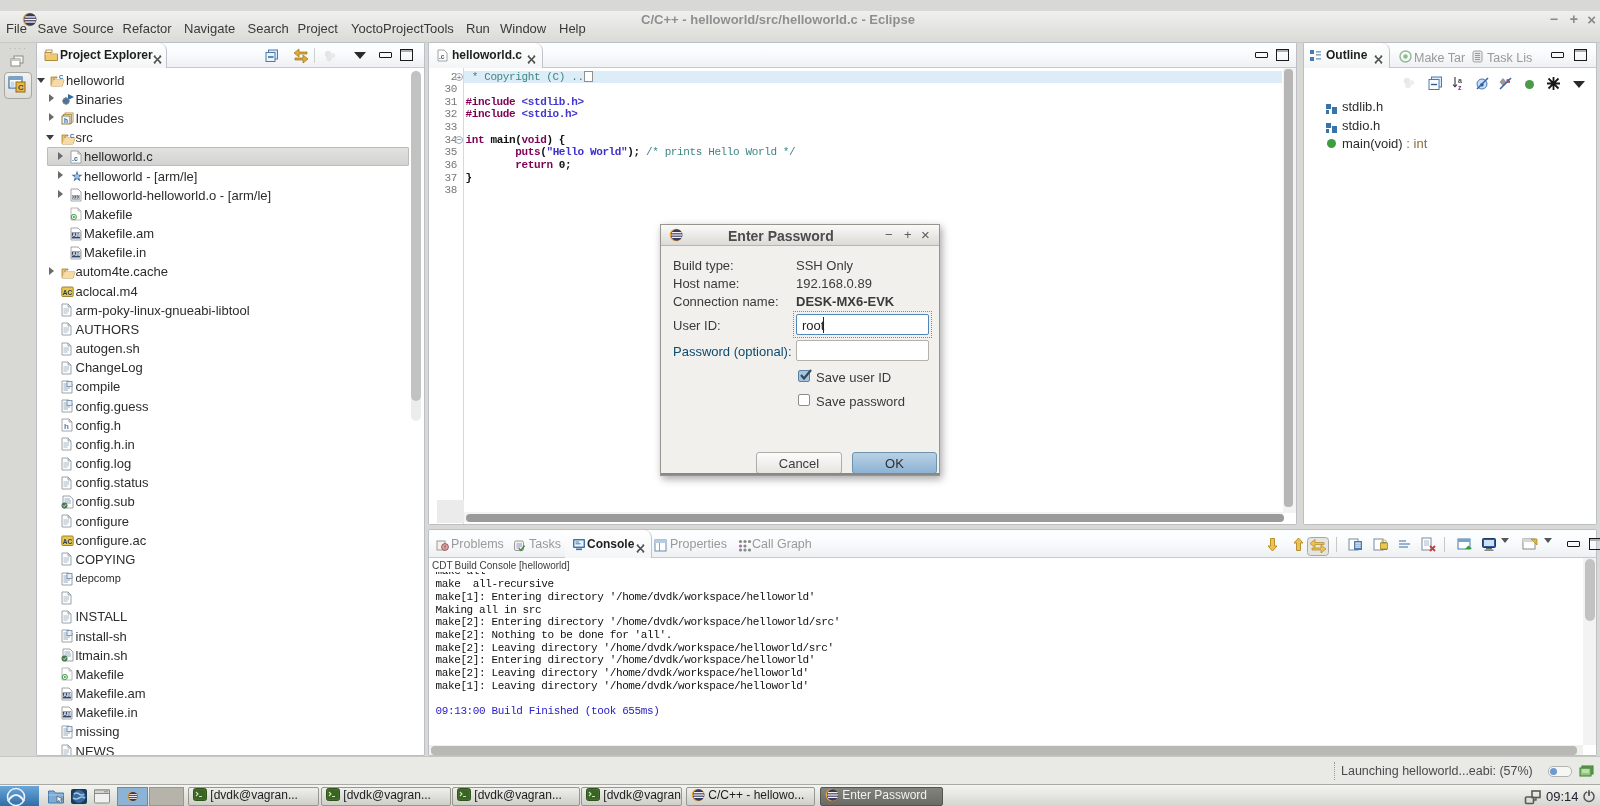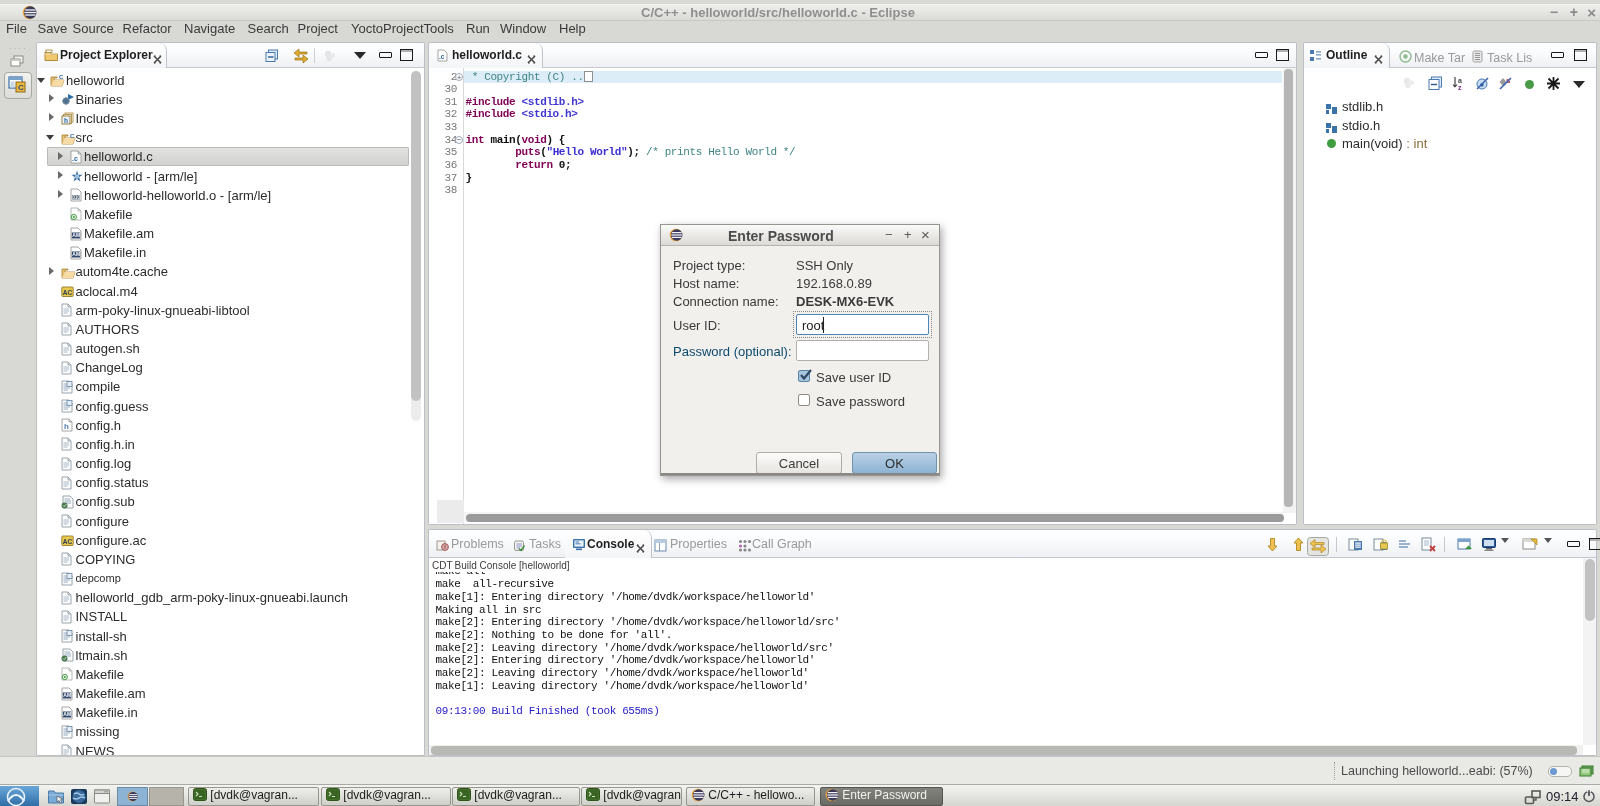--- a/index.html
+++ b/index.html
@@ -6,21 +6,21 @@
 .abs{position:absolute;}
 .panel{position:absolute;background:#fff;border:1px solid #bcc0c6;border-radius:2px;}
 .tabbar{position:absolute;left:0;right:0;top:0;height:25px;background:linear-gradient(#fcfdfe 30%,#eef0f3);border-bottom:1px solid #c6cad0;border-radius:2px 2px 0 0;}
 .atab{position:absolute;top:0;height:25px;background:linear-gradient(#ffffff,#f4f5f7);border-right:1px solid #c0c4ca;border-radius:3px 8px 0 0;}
 .tabtxt{font-size:12px;font-weight:bold;color:#1e1e1e;}
 .itabtxt{font-size:12.5px;color:#9a9a9a;}
 .mono{font-family:"Liberation Mono",monospace;letter-spacing:-0.38px;}
 </style></head>
 <body>
 
-<div class="abs" style="left:0;top:4px;width:1600px;height:17px;background:linear-gradient(#f0f0ee,#dadad6);border-bottom:1px solid #c8c8c4;">
+<div class="abs" style="left:0;top:11px;width:1600px;height:32px;background:linear-gradient(#f0f0ee,#dadad6);border-bottom:1px solid #c8c8c4;">
 <div class="abs" style="left:22px;top:1px;"><svg width="15" height="15" viewBox="0 0 16 16">
         <circle cx="8" cy="8" r="7.2" fill="#e8a33d"></circle>
         <circle cx="8.8" cy="8" r="6.6" fill="#39395e"></circle>
         <rect x="3.4" y="4.6" width="11" height="1.4" fill="#fff" opacity="0.95"></rect>
         <rect x="2.6" y="7.3" width="12.4" height="1.4" fill="#fff" opacity="0.95"></rect>
         <rect x="3.4" y="10" width="11" height="1.4" fill="#fff" opacity="0.95"></rect>
       </svg></div>
 <div class="abs" style="left:0;right:44px;top:1px;text-align:center;font-size:13px;font-weight:bold;color:#8f8f8f;">C/C++ - helloworld/src/helloworld.c - Eclipse</div>
 <div class="abs" style="right:42px;top:0px;font-size:14px;color:#8a8a8a;font-weight:bold;">−</div>
 <div class="abs" style="right:22px;top:0px;font-size:14px;color:#8a8a8a;font-weight:bold;">+</div>
@@ -260,21 +260,20 @@
           <path d="M1 1 L8 1 L11 4 L11 13 L1 13 Z" fill="#fdfdfd" stroke="#8f9aa5" stroke-width="0.9"></path>
           <path d="M2.5 4 L8 4 M2.5 6 L9 6 M2.5 8 L9 8 M2.5 10 L7 10" stroke="#8aa0b8" stroke-width="0.9"></path>
           <rect x="6" y="1.5" width="5" height="5" fill="#e6edf4" stroke="#6888a8" stroke-width="0.8"></rect>
         </svg></div>
       <div style="position:absolute;left:38.5px;top:501.0px;height:19.2px;line-height:19.2px;font-size:11px;color:#2c2c2c;white-space:nowrap;">depcomp</div>
 <div style="position:absolute;left:23.5px;top:522.7px;"><svg width="11" height="14" viewBox="0 0 11 14">
           <path d="M1 1 L7 1 L10 4 L10 13 L1 13 Z" fill="#fdfdfd" stroke="#8f9aa5" stroke-width="0.9"></path>
           <path d="M7 1 L7 4 L10 4 Z" fill="#dde6ee" stroke="#8f9aa5" stroke-width="0.8"></path>
           <path d="M2.5 6 L8 6 M2.5 8 L8 8 M2.5 10 L6.5 10" stroke="#9fb0c0" stroke-width="0.9"></path>
         </svg></div>
-      <div style="position:absolute;left:38.5px;top:520.2px;height:19.2px;line-height:19.2px;font-size:13px;color:#2c2c2c;white-space:nowrap;">helloworld_gdb_arm-poky-linux-gnueabi.launch</div>
 <div style="position:absolute;left:23.5px;top:541.9px;"><svg width="11" height="14" viewBox="0 0 11 14">
           <path d="M1 1 L7 1 L10 4 L10 13 L1 13 Z" fill="#fdfdfd" stroke="#8f9aa5" stroke-width="0.9"></path>
           <path d="M7 1 L7 4 L10 4 Z" fill="#dde6ee" stroke="#8f9aa5" stroke-width="0.8"></path>
           <path d="M2.5 6 L8 6 M2.5 8 L8 8 M2.5 10 L6.5 10" stroke="#9fb0c0" stroke-width="0.9"></path>
         </svg></div>
       <div style="position:absolute;left:38.5px;top:539.4px;height:19.2px;line-height:19.2px;font-size:13px;color:#2c2c2c;white-space:nowrap;">INSTALL</div>
 <div style="position:absolute;left:23.5px;top:561.0px;"><svg width="12" height="14" viewBox="0 0 12 14">
           <path d="M1 1 L8 1 L11 4 L11 13 L1 13 Z" fill="#fdfdfd" stroke="#8f9aa5" stroke-width="0.9"></path>
           <path d="M2.5 4 L8 4 M2.5 6 L9 6 M2.5 8 L9 8 M2.5 10 L7 10" stroke="#8aa0b8" stroke-width="0.9"></path>
           <rect x="6" y="1.5" width="5" height="5" fill="#e6edf4" stroke="#6888a8" stroke-width="0.8"></rect>
@@ -674,21 +673,21 @@
           <circle cx="8.8" cy="8" r="6.6" fill="#39395e"></circle>
           <rect x="3.4" y="4.6" width="11" height="1.4" fill="#fff" opacity="0.95"></rect>
           <rect x="2.6" y="7.3" width="12.4" height="1.4" fill="#fff" opacity="0.95"></rect>
           <rect x="3.4" y="10" width="11" height="1.4" fill="#fff" opacity="0.95"></rect>
         </svg></div>
  <div class="abs" style="left:67px;top:3px;font-size:14px;font-weight:bold;color:#4c4c4c;">Enter Password</div>
  <div class="abs" style="left:224px;top:2px;font-size:13px;color:#5a5a56;">−</div>
  <div class="abs" style="left:243px;top:2px;font-size:13px;color:#5a5a56;">+</div>
  <div class="abs" style="left:260px;top:1px;font-size:15px;color:#5a5a56;">×</div>
 </div>
-<div class="abs" style="font-size:13px;color:#3a3a3a;white-space:nowrap;left:12px;top:33px;">Project type:</div>
+<div class="abs" style="font-size:13px;color:#3a3a3a;white-space:nowrap;left:12px;top:33px;">Build type:</div>
 <div class="abs" style="font-size:13px;color:#3a3a3a;white-space:nowrap;left:135px;top:33px;">SSH Only</div>
 <div class="abs" style="font-size:13px;color:#3a3a3a;white-space:nowrap;left:12px;top:51px;">Host name:</div>
 <div class="abs" style="font-size:13px;color:#3a3a3a;white-space:nowrap;left:135px;top:51px;">192.168.0.89</div>
 <div class="abs" style="font-size:13px;color:#3a3a3a;white-space:nowrap;left:12px;top:69px;">Connection name:</div>
 <div class="abs" style="font-size:13px;color:#3a3a3a;white-space:nowrap;left:135px;top:69px;font-weight:bold;">DESK-MX6-EVK</div>
 <div class="abs" style="font-size:13px;color:#3a3a3a;white-space:nowrap;left:12px;top:93px;">User ID:</div>
 <div class="abs" style="left:132px;top:86px;width:139px;height:27px;border:1px dotted #888;"></div>
 <div class="abs" style="left:135px;top:89px;width:133px;height:21px;background:#fff;border:1px solid #4f86b8;border-radius:2px;">
  <span style="position:absolute;left:5px;top:3px;font-size:13px;color:#222;">root</span>
  <span style="position:absolute;left:26px;top:2px;width:1px;height:16px;background:#222;"></span>

